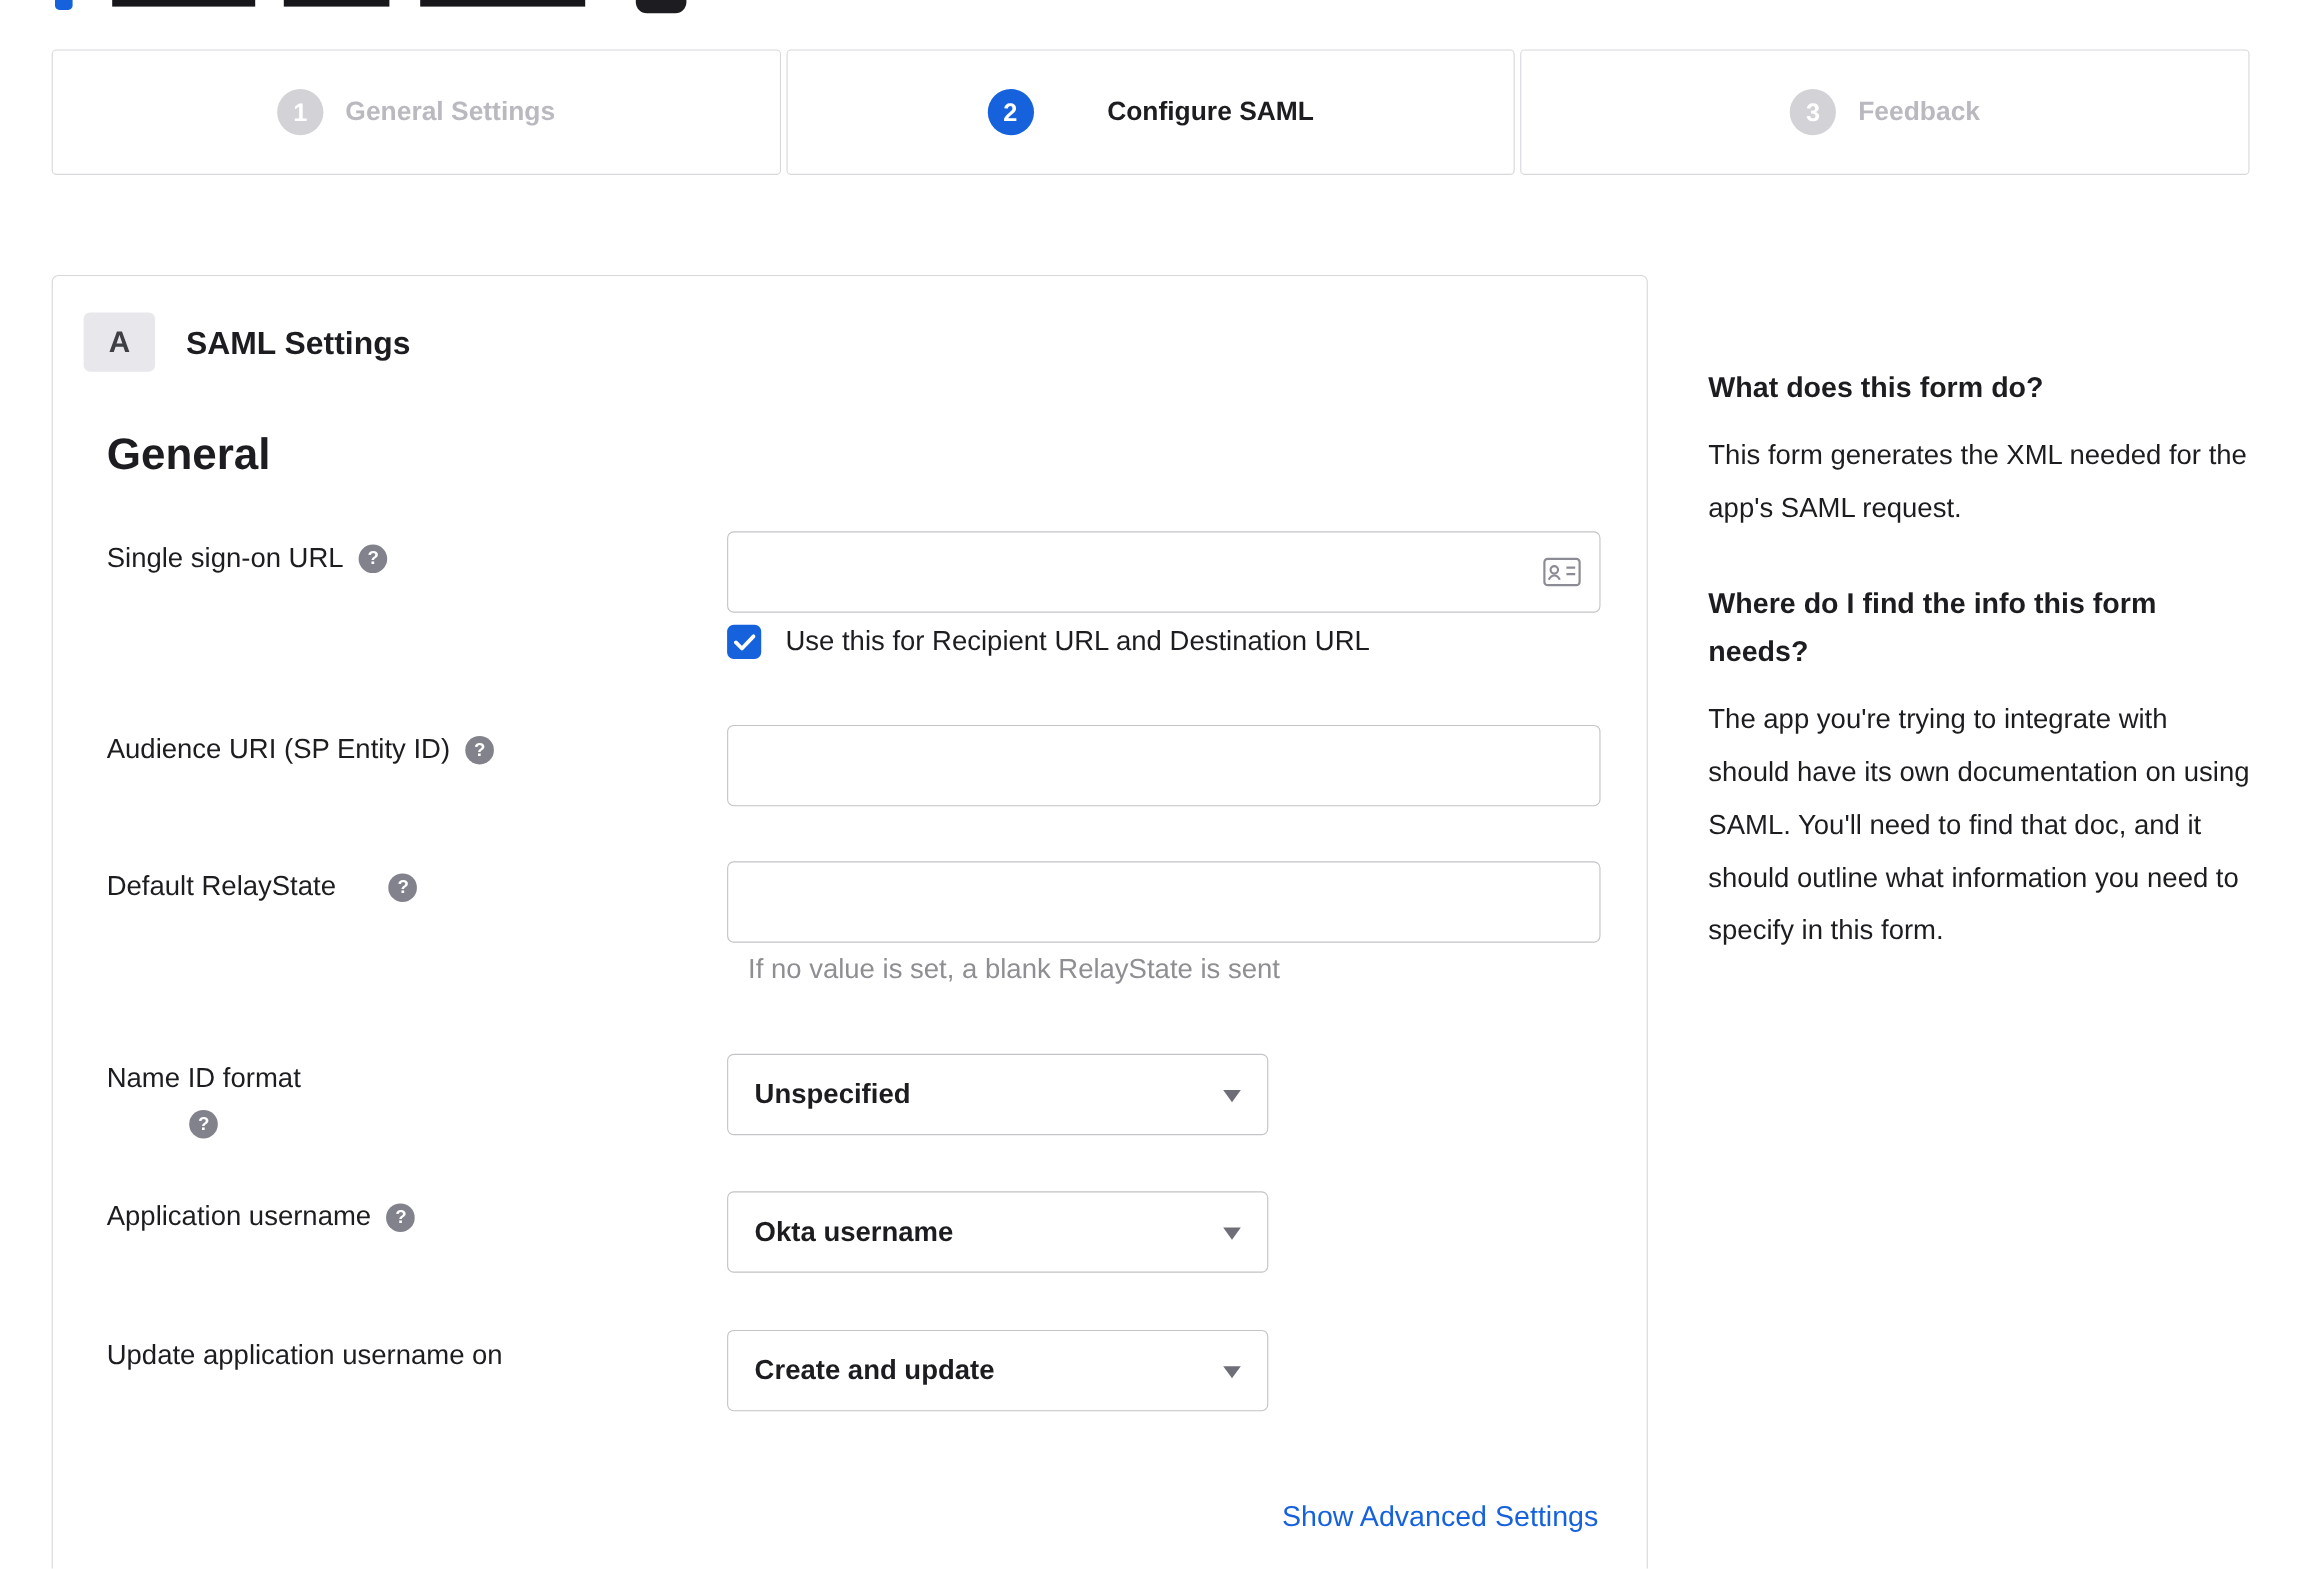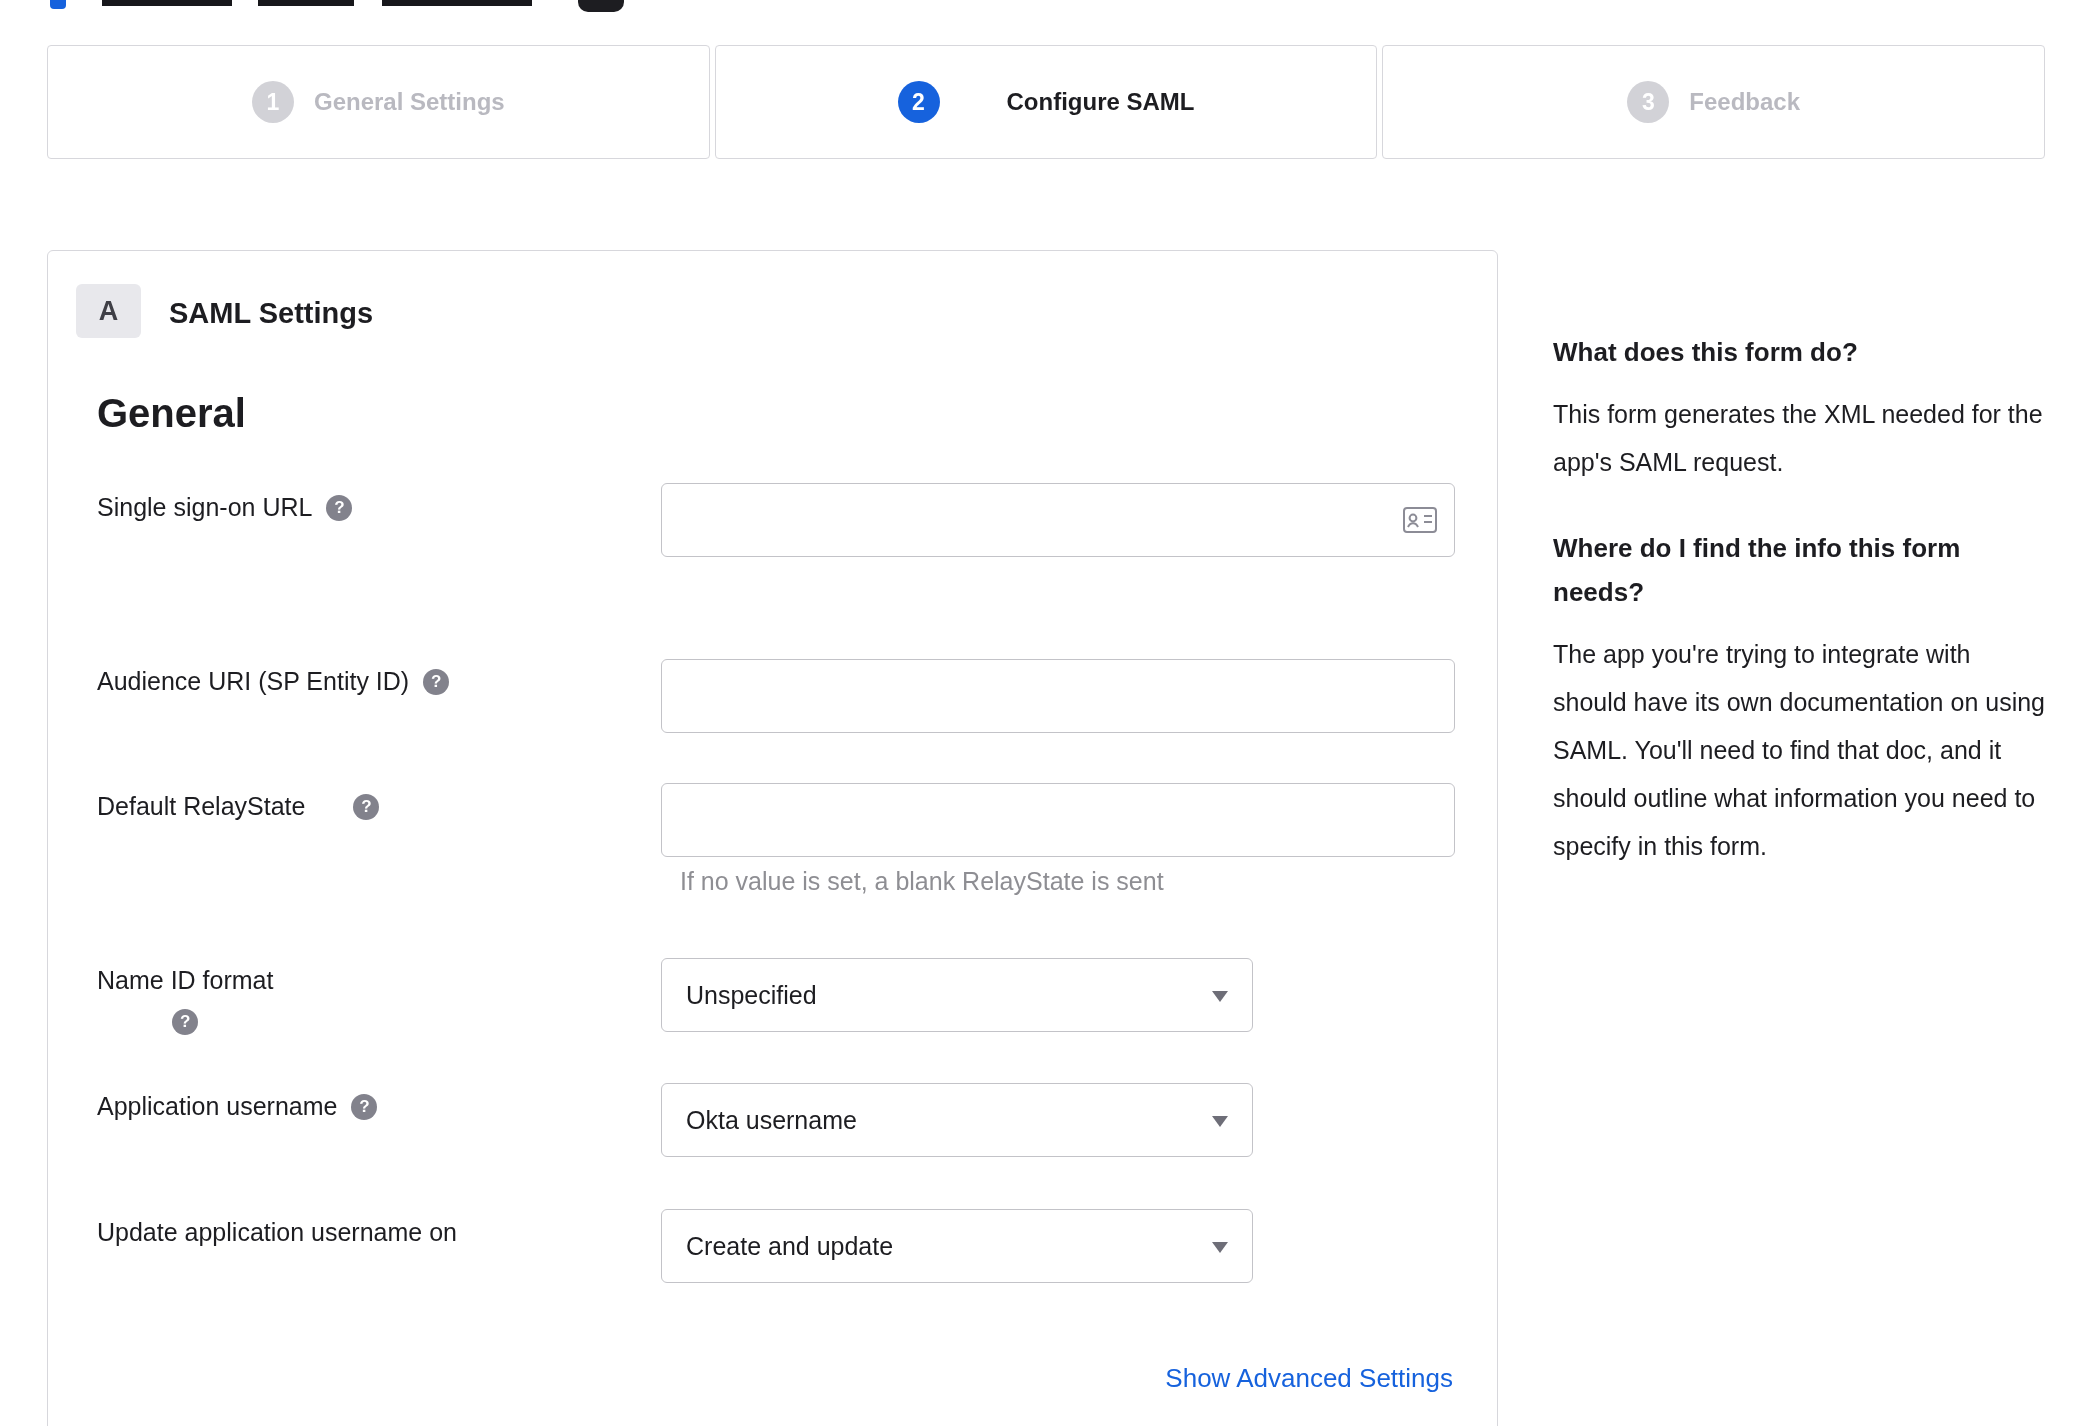--- a/index.html
+++ b/index.html
@@ -66,24 +66,25 @@
   .checkrow { position:absolute; left:613px; display:flex; align-items:center; gap:22px; }
   .checkbox {
     width:31px; height:31px; border-radius:6px; background:#1662dd;
     display:flex; align-items:center; justify-content:center; flex:0 0 auto;
   }
   .checklabel { font-size:25px; color:#1d1d21; }
 
   .helper { position:absolute; left:632px; font-size:25px; color:#8e8e93; }
 
   .select {
-    position:absolute; left:613px; width:592px; height:74px;
+    position:absolute; left:613px; width:492px; height:74px;
     border:1px solid #c3c3c8; border-radius:6px; background:#fff;
     display:flex; align-items:center; padding:0 56px 0 24px; font-size:25px; color:#1d1d21;
     cursor:default;
+    font-weight:bold;
   }
   .caret {
     position:absolute; right:24px; top:32px; width:0; height:0;
     border-left:8px solid transparent; border-right:8px solid transparent;
     border-top:11px solid #6e6e78;
   }
 
   .adv-link {
     position:absolute; right:44px; top:1112px; font-size:26px; color:#1662dd;
     text-decoration:none; cursor:pointer;
@@ -132,20 +133,28 @@
   </div>
   <input class="tinput" style="top: 232px;" type="text" value="">
   <svg class="input-icon" style="top:255px;" viewBox="0 0 36 28" fill="none" stroke="currentColor" stroke-width="2">
     <rect x="2" y="2" width="32" height="24" rx="3"></rect>
     <circle cx="11" cy="12" r="3.4"></circle>
     <path d="M6 21c1.2-2.6 3-3.8 5-3.8s3.8 1.2 5 3.8"></path>
     <line x1="22" y1="10" x2="30" y2="10"></line>
     <line x1="22" y1="16" x2="30" y2="16"></line>
   </svg>
 
+  <div class="checkrow" style="top:317px;">
+    <div class="checkbox" role="checkbox" aria-checked="true">
+      <svg width="20" height="16" viewBox="0 0 20 16">
+        <polyline points="2,8 7.5,13.5 18,2.5" fill="none" stroke="#ffffff" stroke-width="3.4" stroke-linecap="round" stroke-linejoin="round"></polyline>
+      </svg>
+    </div>
+    <div class="checklabel">Use this for Recipient URL and Destination URL</div>
+  </div>
 
   <div class="flabel" style="top:416px;">
     <span>Audience URI (SP Entity ID)</span>
     <span class="help">?</span>
   </div>
   <input class="tinput" style="top: 408px;" type="text" value="">
 
   <div class="flabel" style="top:541px;gap:48px;">
     <span>Default RelayState</span>
     <span class="help">?</span>

